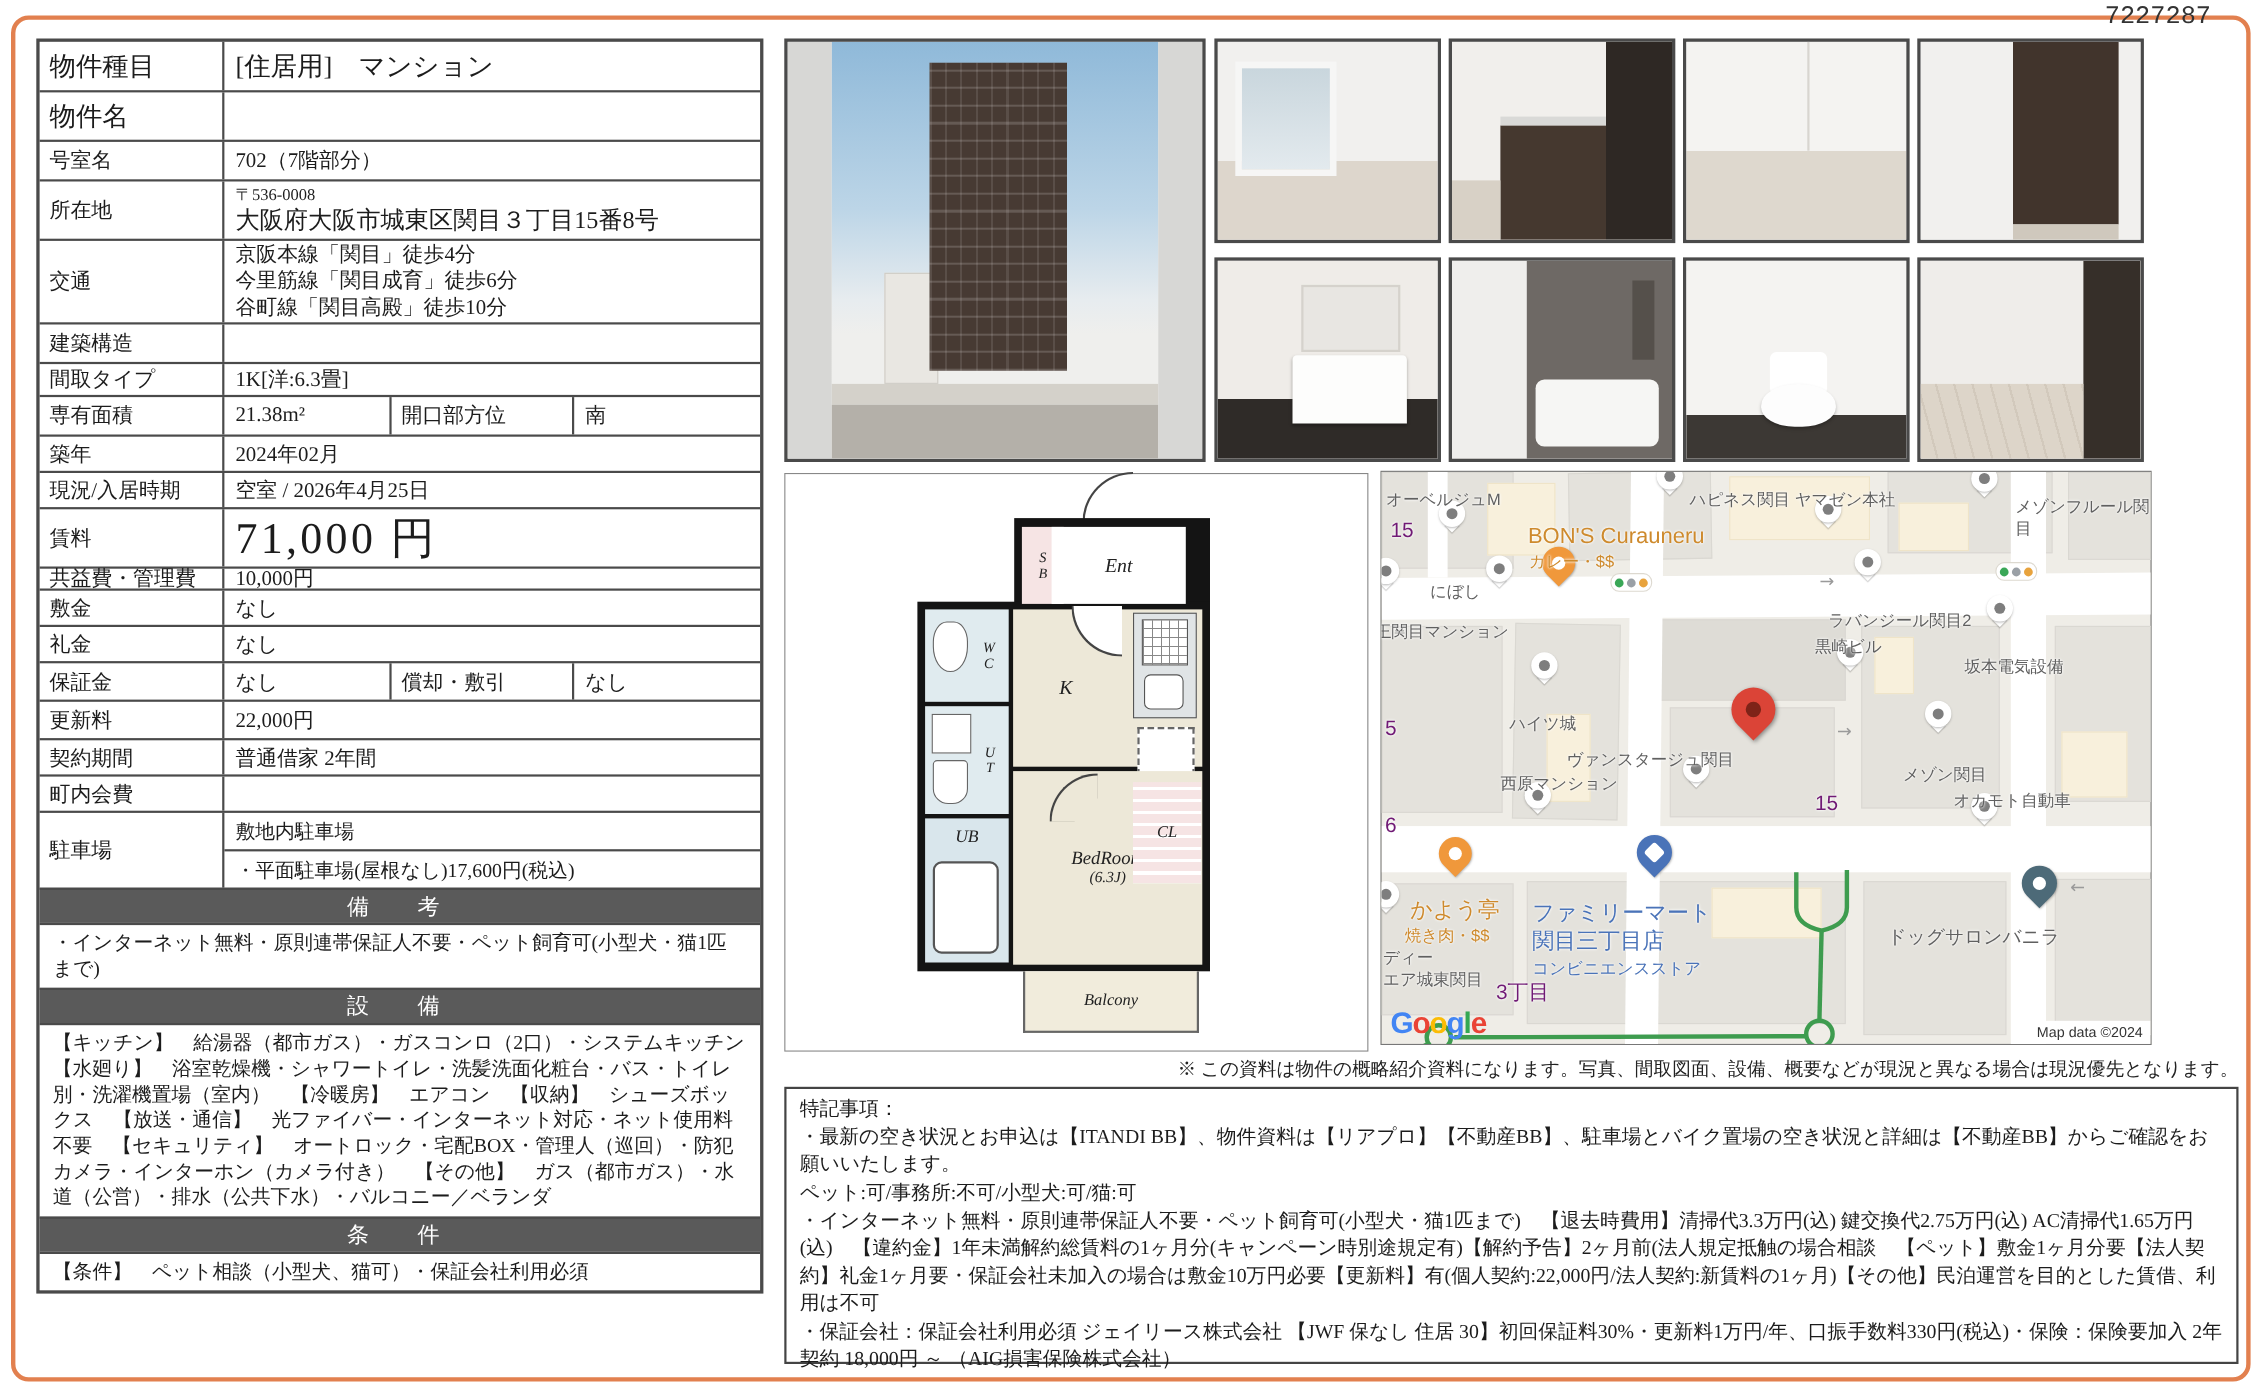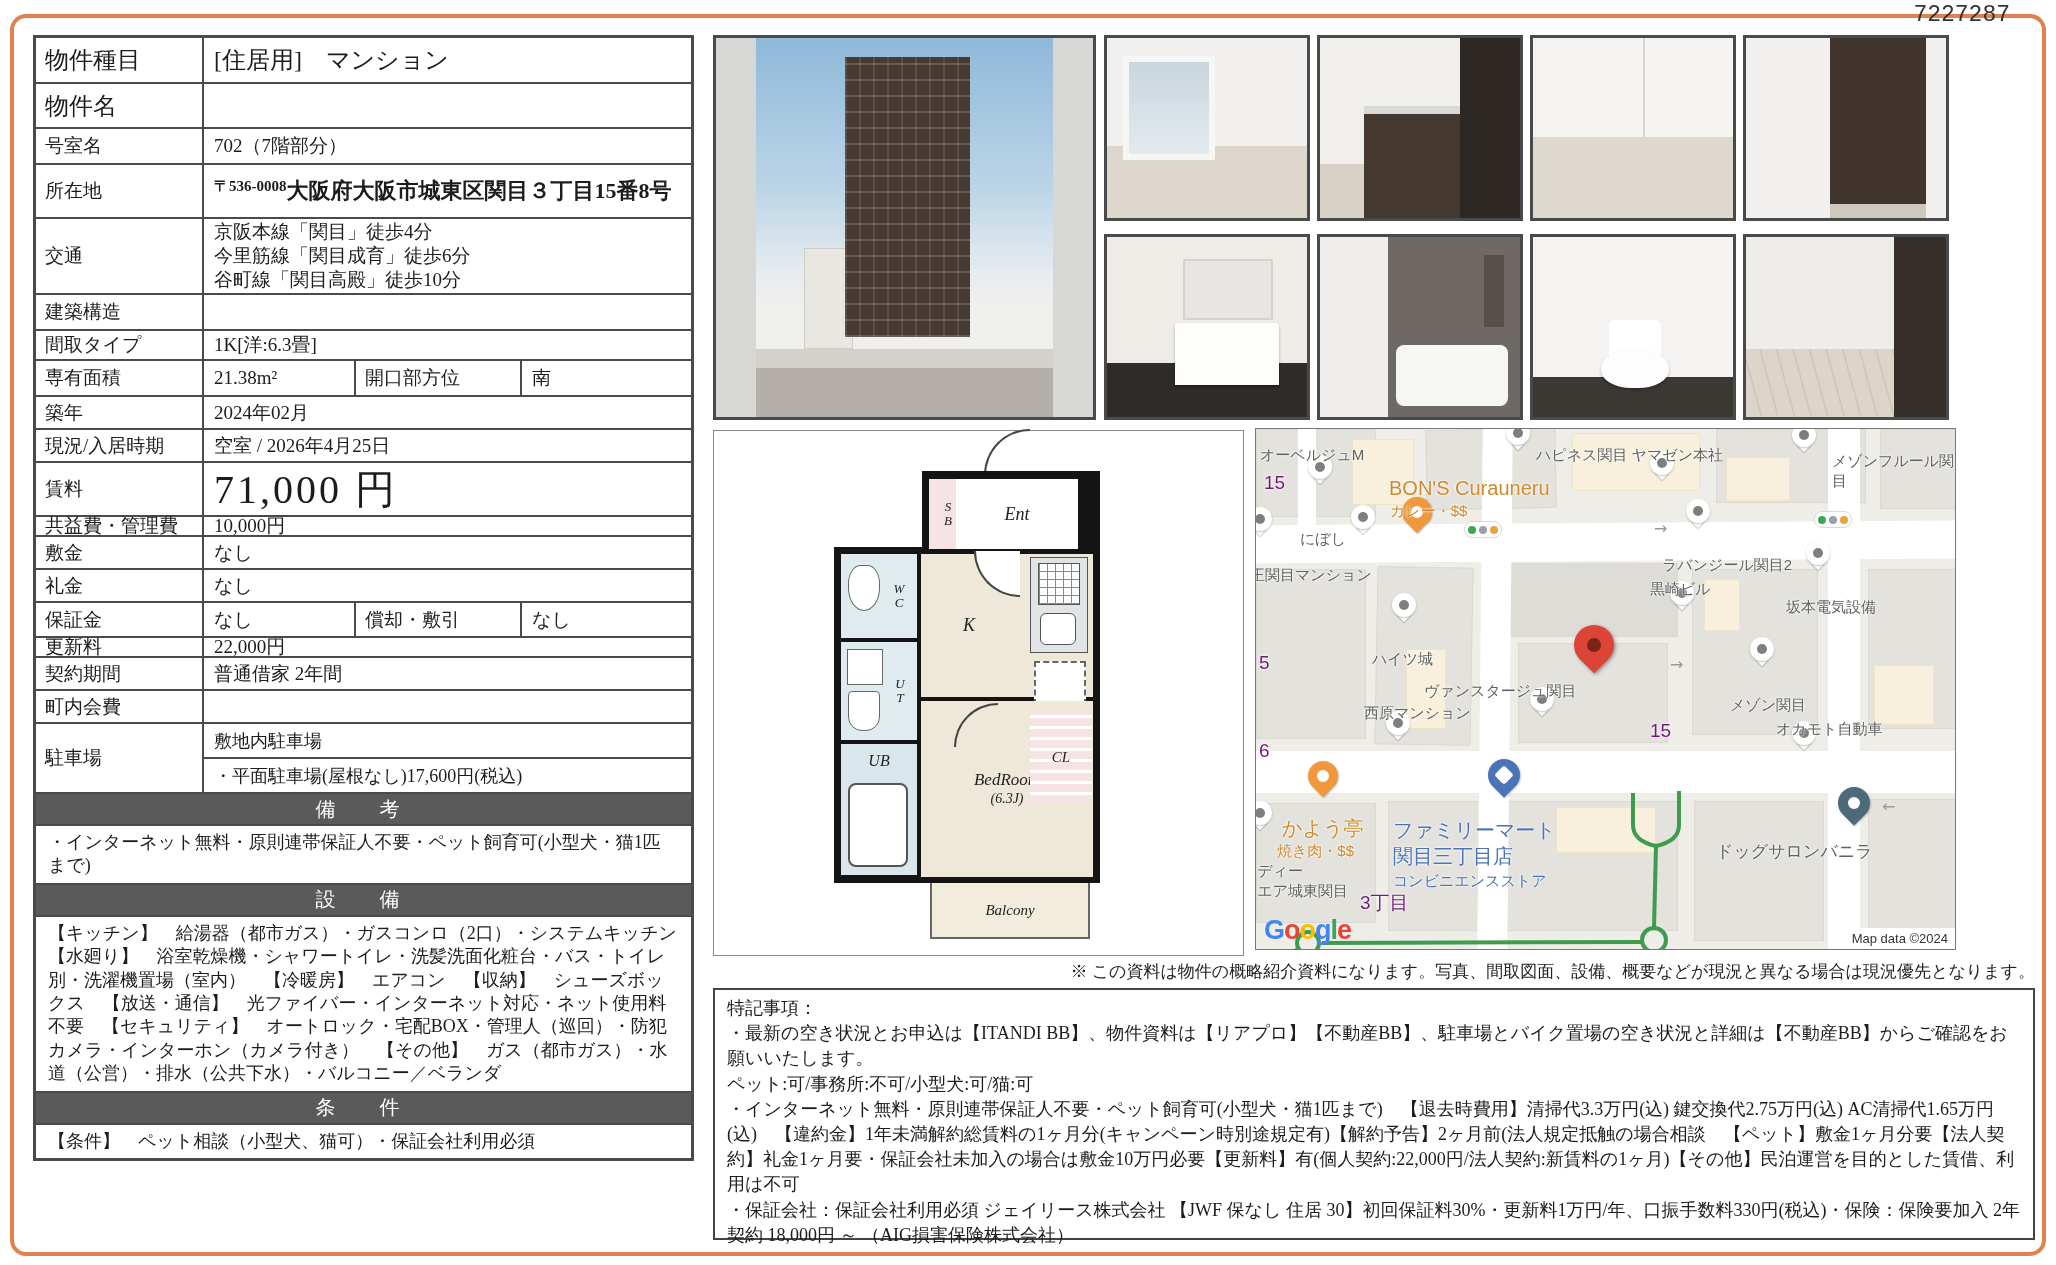--- a/index.html
+++ b/index.html
@@ -11,21 +11,21 @@
   
   .ptable{position:absolute;left:33px;top:35px;width:655px;border:3px solid #4a4a4a;background:#fff;}
   .trow{display:flex;border-top:2px solid #4a4a4a;align-items:stretch;box-sizing:border-box;}
   .trow.first{border-top:none;}
   .tl{width:168px;flex:none;border-right:2px solid #4a4a4a;padding:2px 9px;display:flex;align-items:center;font-size:19px;box-sizing:border-box;}
   .tv{flex:1;padding:2px 10px;display:flex;align-items:center;font-size:19px;box-sizing:border-box;min-width:0;}
   .tl2{width:168px;flex:none;border-right:2px solid #4a4a4a;border-left:2px solid #4a4a4a;padding:2px 9px;display:flex;align-items:center;font-size:19px;box-sizing:border-box;}
   .tv2{width:150px;flex:none;padding:2px 10px;display:flex;align-items:center;font-size:19px;box-sizing:border-box;}
   .big .tl,.big .tv{font-size:24px;}
   .rent-val{font-size:40px;letter-spacing:3px;}
-  .addr-wrap{display:flex;flex-direction:row;line-height:1.15;font-weight:bold;}
+  .addr-wrap{display:flex;flex-direction:column;line-height:1.15;}
   .postal{font-size:15px;}
   .addr{font-size:22px;}
   .multi{display:flex;flex-direction:column;justify-content:center;line-height:1.28;font-size:19px;}
   .vcol{flex:1;display:flex;flex-direction:column;min-width:0;}
   .vcol .sub{flex:1;display:flex;align-items:center;padding:2px 10px;font-size:18px;}
   .vcol .sub + .sub{border-top:2px solid #4a4a4a;}
   .band{border-top:2px solid #4a4a4a;height:30px;background:#5a5a5a;color:#fff;font-size:20px;letter-spacing:12px;display:flex;align-items:center;justify-content:center;}
   .sect{border-top:2px solid #4a4a4a;padding:5px 12px;font-size:18px;line-height:1.3;}
 
   
@@ -151,21 +151,21 @@
     <div class="trow" style="height:33px">
       <div class="tl">礼金</div>
       <div class="tv">なし</div>
     </div>
     <div class="trow" style="height:35px">
       <div class="tl">保証金</div>
       <div class="tv2">なし</div>
       <div class="tl2">償却・敷引</div>
       <div class="tv">なし</div>
     </div>
-    <div class="trow" style="height:20px">
+    <div class="trow" style="height:35px">
       <div class="tl">更新料</div>
       <div class="tv">22,000円</div>
     </div>
     <div class="trow" style="height:33px">
       <div class="tl">契約期間</div>
       <div class="tv">普通借家 2年間</div>
     </div>
     <div class="trow" style="height:33px">
       <div class="tl">町内会費</div>
       <div class="tv"></div>

